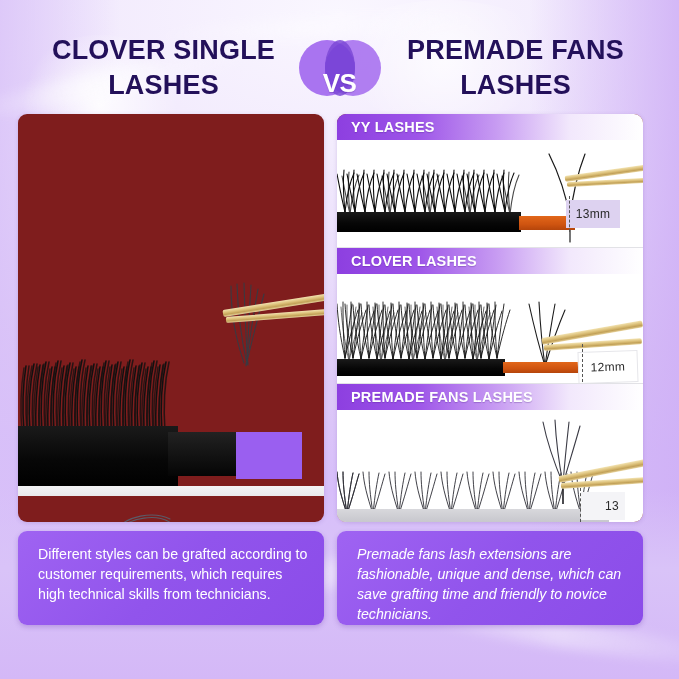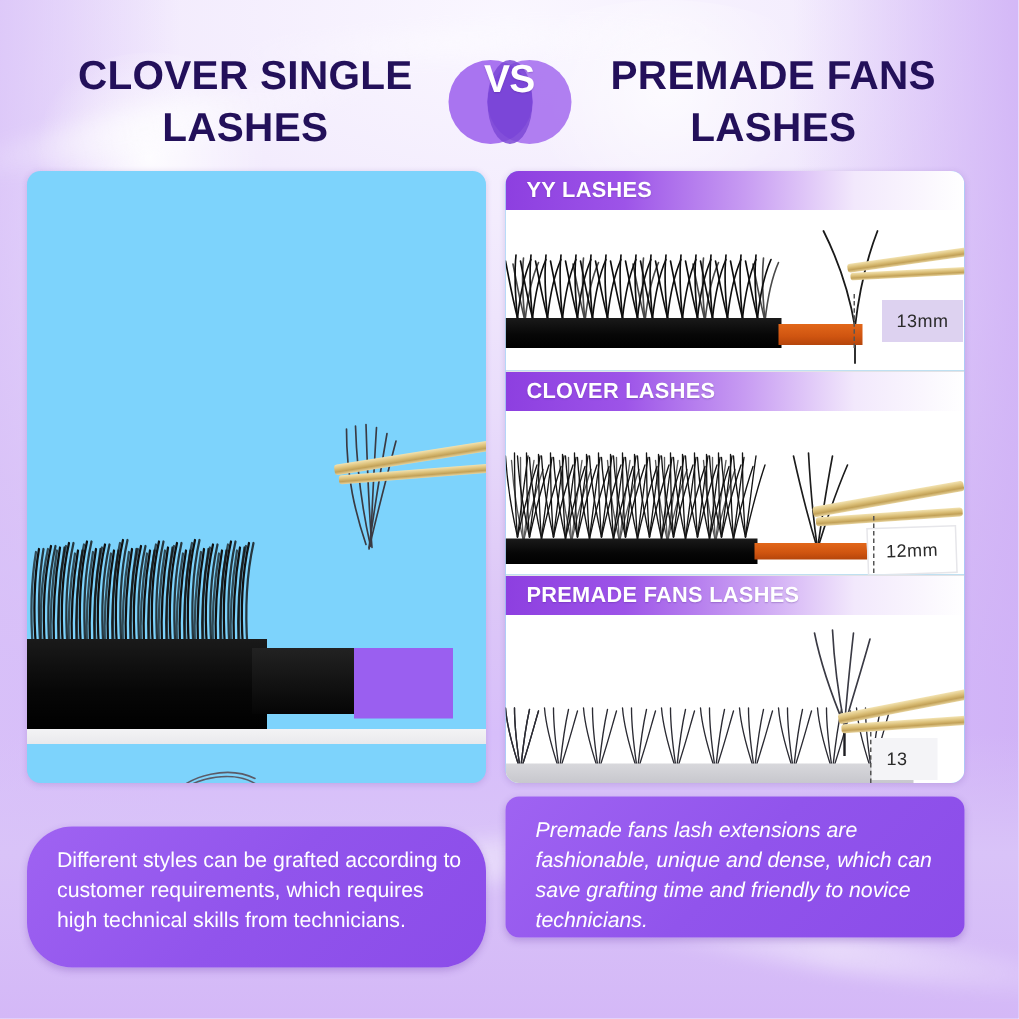--- a/index.html
+++ b/index.html
@@ -66,41 +66,41 @@
     line-height: 1.28;
     letter-spacing: .2px;
   }
   .head-title.left  { text-align: center; }
   .head-title.right { text-align: center; }
 
   .vs-badge {
     position: relative;
     width: 82px; height: 62px;
     flex: 0 0 82px;
-    display: flex; align-items: flex-start; justify-content: center;
+    display: flex; align-items: flex-end; justify-content: center;
   }
   .vs-circ {
     position: absolute; top: 3px; width: 56px; height: 56px; border-radius: 50%;
   }
   .vs-circ.a { left: 0;  background: #a974f0; }
   .vs-circ.b { right: 0; background: #a974f0; mix-blend-mode: multiply; opacity: .92; }
   .vs-overlap {
     position: absolute; left: 26px; top: 3px; width: 30px; height: 56px;
     background: #7d49d6; border-radius: 50% / 50%; opacity: .85;
   }
   .vs-text {
     position: relative; z-index: 3;
     color: #fff; font-size: 26px; font-weight: bold; letter-spacing: -.5px;
     text-shadow: 0 1px 1px rgba(60,20,120,.25);
   }
 
   
   .card {
     position: absolute;
-    background: #7dd3fc;
+    background: #7f1d1d;
     border-radius: 9px;
     box-shadow: 0 1px 4px rgba(90,50,150,.18);
     overflow: hidden;
   }
   .card.left  { left: 18px;  top: 114px; width: 306px; height: 408px; }
   .card.right { left: 337px; top: 114px; width: 306px; height: 408px; }
 
   .card-inner { position: relative; width: 100%; height: 100%; }
 
   
@@ -144,21 +144,21 @@
     position: absolute;
     background: linear-gradient(to bottom, #d8d8dc 0%, #c6c6cc 100%);
   }
 
   .meas-box {
     position: absolute;
     font-size: 12px; color: #2a2a2a;
     display: flex; align-items: center; justify-content: center;
     letter-spacing: .3px;
   }
-  .meas-box.lav { background: #ddd2f0; margin-left: 22px; }
+  .meas-box.lav { background: #ddd2f0; }
   .meas-box.wht { background: #ffffff; border: 1px solid #e6e6ea; transform: rotate(-2deg); }
   .meas-box.plain { background: #f4f4f7; }
   .dash-line {
     position: absolute; width: 0; border-left: 1px dashed #555;
   }
 
   
   .tweezer { position: absolute; }
   .tw-arm {
     position: absolute;
@@ -171,21 +171,21 @@
   .caption {
     position: absolute;
     border-radius: 9px;
     background: linear-gradient(135deg, #9f63f2 0%, #9154ec 50%, #8b4ce9 100%);
     box-shadow: 0 2px 5px rgba(90,40,160,.25);
     color: #fff;
     padding: 13px 16px 12px 20px;
     font-size: 14.2px;
     line-height: 1.42;
   }
-  .caption.left  { left: 18px;  top: 551px; width: 306px; height: 94px; border-radius: 30px; }
+  .caption.left  { left: 18px;  top: 531px; width: 306px; height: 94px; }
   .caption.right { left: 337px; top: 531px; width: 306px; height: 94px; font-style: italic; }
 </style>
 </head>
 <body>
 
 <div id="bg">
   <div class="bg-base"></div>
   <div class="bg-edge-l"></div>
   <div class="bg-edge-r"></div>
   <div class="bg-bottom"></div>
@@ -427,21 +427,21 @@
               <path d="M226 74 C 228 48, 230 30, 232 12"></path>
               <path d="M226 74 C 233 50, 238 34, 243 16"></path>
             </g>
             <path d="M226 74 L 226 94" stroke="#1d1d22" stroke-width="1.6"></path>
           </svg>
           <div class="tweezer">
             <div class="tw-arm" style="left:222px; top:66px; width:90px; height:7px; transform:rotate(-11deg); transform-origin:left center; border-radius:2px;"></div>
             <div class="tw-arm" style="left:224px; top:73px; width:86px; height:6px; transform:rotate(-4deg); transform-origin:left center; border-radius:2px;"></div>
           </div>
           <div class="gray-base" style="left:0; top:99px; width:272px; height:14px;"></div>
-          <div class="meas-box plain" style="left:244px; top:82px; width:44px; height:28px; justify-content:flex-start; padding-left:10px;">
+          <div class="meas-box plain" style="left:244px; top:82px; width:44px; height:28px; justify-content:flex-start; padding-left:24px;">
             <span>13</span>
           </div>
           <div class="dash-line" style="left:243px; top:78px; height:34px;"></div>
         </div>
       </div>
 
     </div>
   </div>
 
   <div class="caption left">Different styles can be grafted according to customer requirements, which requires high technical skills from technicians.</div>

